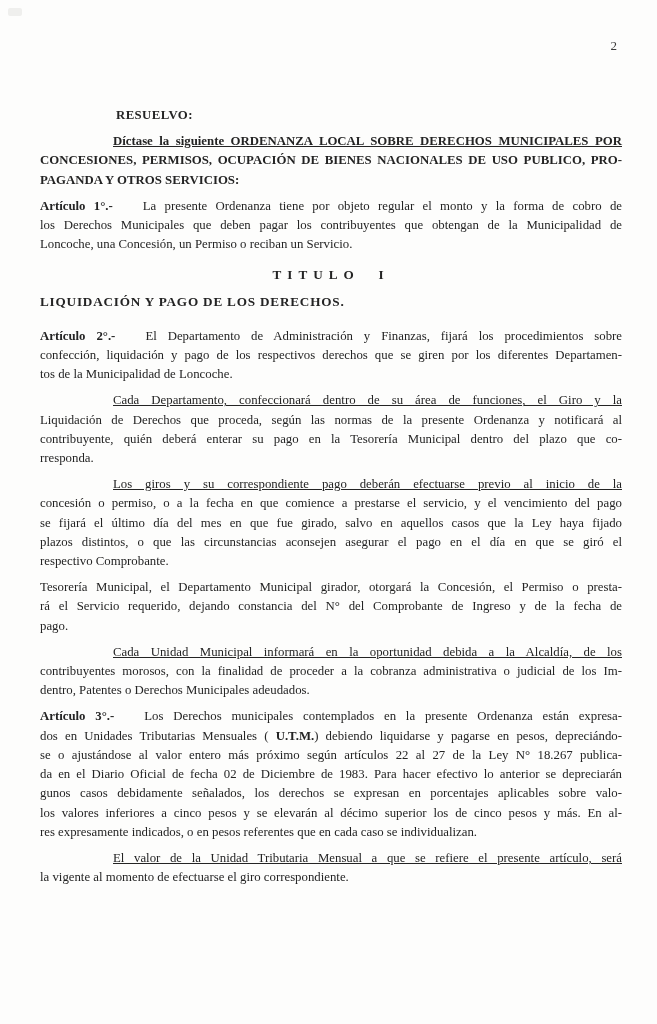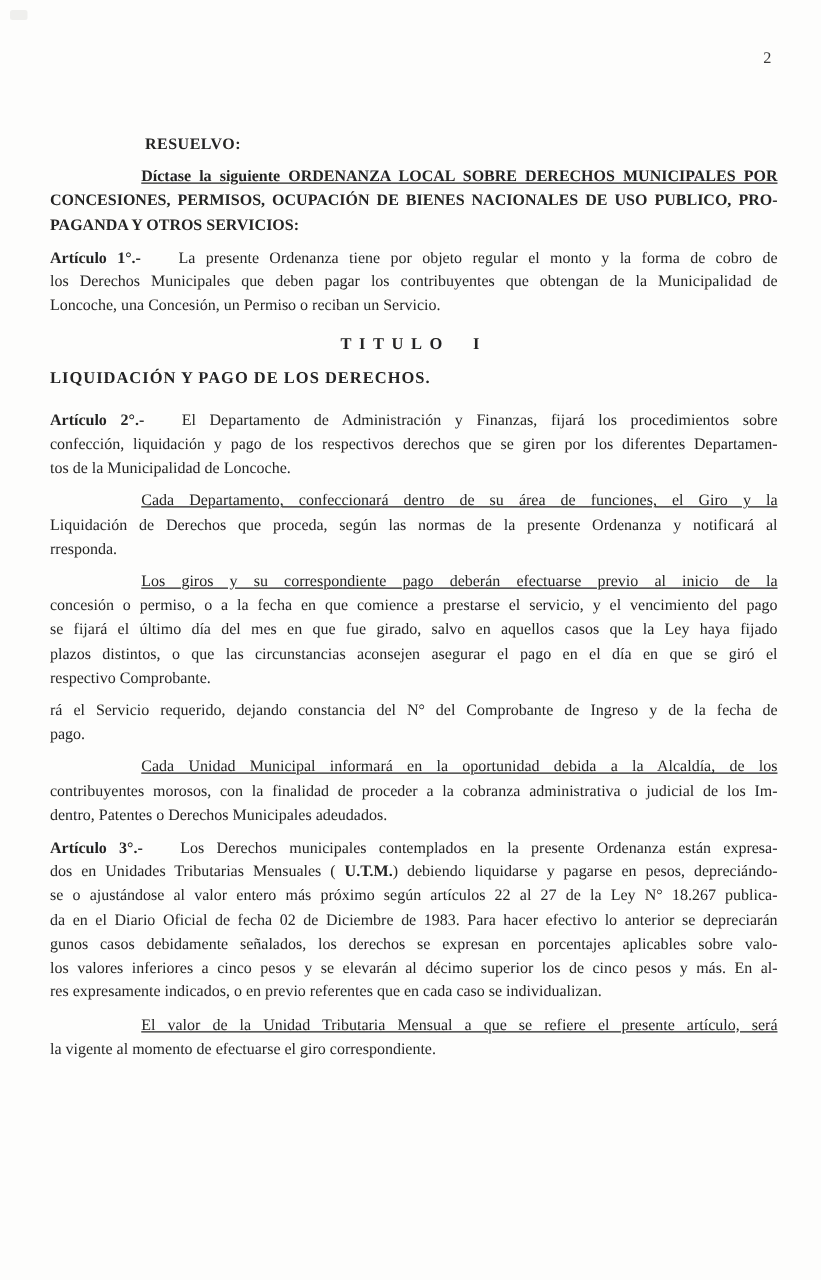--- a/index.html
+++ b/index.html
@@ -76,32 +76,34 @@
       <div class="line jl">
         <span class="bold">Artículo 2°.-</span><span class="gap"></span><span>El Departamento de Administración y Finanzas, fijará los procedimientos sobre</span>
       </div>
       <div class="line jl">confección, liquidación y pago de los respectivos derechos que se giren por los diferentes Departamen-</div>
       <div class="line ll">tos de la Municipalidad de Loncoche.</div>
     </div>
 
     <div class="block">
       <div class="line jl indent">Cada Departamento, confeccionará dentro de su área de funciones, el Giro y la</div>
       <div class="line jl">Liquidación de Derechos que proceda, según las normas de la presente Ordenanza y notificará al</div>
+      <div class="line jl">contribuyente, quién deberá enterar su pago en la Tesorería Municipal dentro del plazo que co-</div>
       <div class="line ll">rresponda.</div>
     </div>
 
     <div class="block">
       <div class="line jl indent">Los giros y su correspondiente pago deberán efectuarse previo al inicio de la</div>
       <div class="line jl">concesión o permiso, o a la fecha en que comience a prestarse el servicio, y el vencimiento del pago</div>
       <div class="line jl">se fijará el último día del mes en que fue girado, salvo en aquellos casos que la Ley haya fijado</div>
       <div class="line jl">plazos distintos, o que las circunstancias aconsejen asegurar el pago en el día en que se giró el</div>
       <div class="line ll">respectivo Comprobante.</div>
     </div>
 
     <div class="block">
+      <div class="line jl">Tesorería Municipal, el Departamento Municipal girador, otorgará la Concesión, el Permiso o presta-</div>
       <div class="line jl">rá el Servicio requerido, dejando constancia del N° del Comprobante de Ingreso y de la fecha de</div>
       <div class="line ll">pago.</div>
     </div>
 
     <div class="block">
       <div class="line jl indent">Cada Unidad Municipal informará en la oportunidad debida a la Alcaldía, de los</div>
       <div class="line jl">contribuyentes morosos, con la finalidad de proceder a la cobranza administrativa o judicial de los Im-</div>
       <div class="line ll">dentro, Patentes o Derechos Municipales adeudados.</div>
     </div>
 
@@ -109,21 +111,21 @@
       <div class="line jl">
         <span class="bold">Artículo 3°.-</span><span class="gap"></span><span>Los Derechos municipales contemplados en la presente Ordenanza están expresa-</span>
       </div>
       <div class="line jl">
         <span>dos en Unidades Tributarias Mensuales ( </span><span class="bold">U.T.M.</span><span>) debiendo liquidarse y pagarse en pesos, depreciándo-</span>
       </div>
       <div class="line jl">se o ajustándose al valor entero más próximo según artículos 22 al 27 de la Ley N° 18.267 publica-</div>
       <div class="line jl">da en el Diario Oficial de fecha 02 de Diciembre de 1983. Para hacer efectivo lo anterior se depreciarán</div>
       <div class="line jl">gunos casos debidamente señalados, los derechos se expresan en porcentajes aplicables sobre valo-</div>
       <div class="line jl">los valores inferiores a cinco pesos y se elevarán al décimo superior los de cinco pesos y más. En al-</div>
-      <div class="line ll">res expresamente indicados, o en previo referentes que en cada caso se individualizan.</div>
+      <div class="line ll">res expresamente indicados, o en pesos referentes que en cada caso se individualizan.</div>
     </div>
 
     <div class="block">
       <div class="line jl indent">El valor de la Unidad Tributaria Mensual a que se refiere el presente artículo, será</div>
       <div class="line ll">la vigente al momento de efectuarse el giro correspondiente.</div>
     </div>
 
   </div>
 </div>
 

